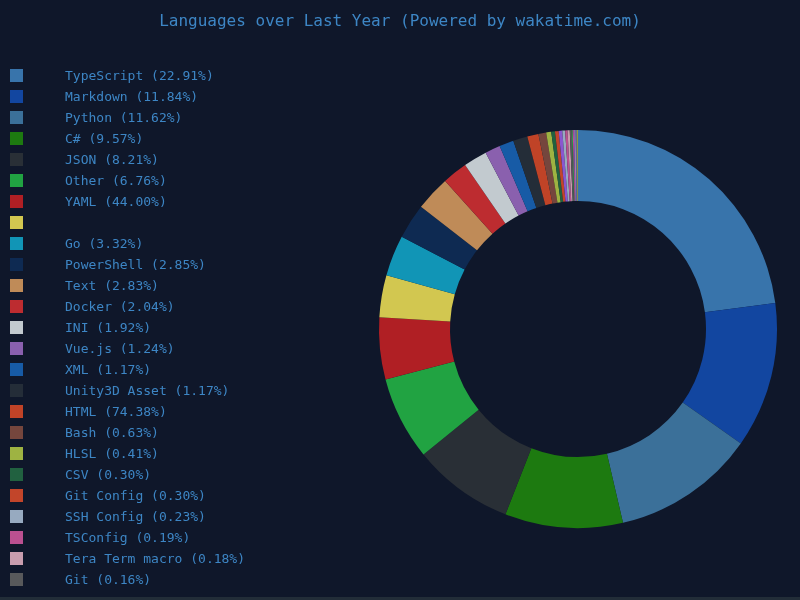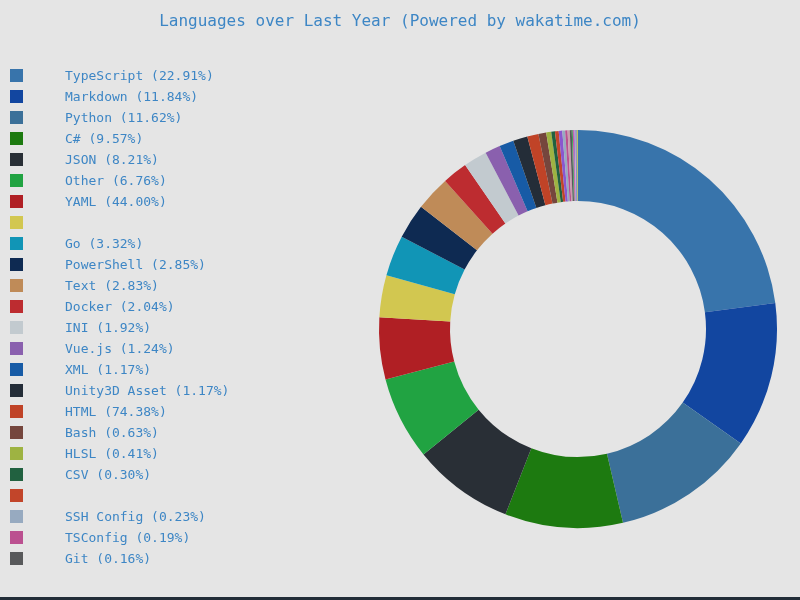--- a/index.html
+++ b/index.html
@@ -8,21 +8,21 @@
     width: 800px;
     height: 600px;
     overflow: hidden;
     background: #222d38;
     font-family: "DejaVu Sans Mono", "Liberation Mono", monospace;
   }
   .page {
     position: relative;
     width: 800px;
     height: 597px;
-    background: #e5e5e5;
+    background: #0f172a;
   }
   .chart-title {
     position: absolute;
     top: 11px;
     left: 0;
     width: 800px;
     text-align: center;
     font-size: 16px;
     font-weight: normal;
     color: #3d86c5;
@@ -80,23 +80,24 @@
       <li><span class="swatch" style="background: rgb(191, 139, 88);"></span><span>Text (2.83%)</span></li>
       <li><span class="swatch" style="background: rgb(189, 44, 48);"></span><span>Docker (2.04%)</span></li>
       <li><span class="swatch" style="background: rgb(194, 202, 207);"></span><span>INI (1.92%)</span></li>
       <li><span class="swatch" style="background: rgb(138, 96, 174);"></span><span>Vue.js (1.24%)</span></li>
       <li><span class="swatch" style="background: rgb(23, 91, 166);"></span><span>XML (1.17%)</span></li>
       <li><span class="swatch" style="background: rgb(36, 45, 56);"></span><span>Unity3D Asset (1.17%)</span></li>
       <li><span class="swatch" style="background: rgb(192, 67, 39);"></span><span>HTML (74.38%)</span></li>
       <li><span class="swatch" style="background: rgb(117, 70, 61);"></span><span>Bash (0.63%)</span></li>
       <li><span class="swatch" style="background: rgb(158, 179, 66);"></span><span>HLSL (0.41%)</span></li>
       <li><span class="swatch" style="background: rgb(33, 97, 64);"></span><span>CSV (0.30%)</span></li>
-      <li><span class="swatch" style="background: rgb(194, 69, 42);"></span></li>
+      <li><span class="swatch" style="background: rgb(194, 69, 42);"></span><span>Git Config (0.30%)</span></li>
       <li><span class="swatch" style="background: rgb(151, 170, 192);"></span><span>SSH Config (0.23%)</span></li>
       <li><span class="swatch" style="background: rgb(187, 80, 144);"></span><span>TSConfig (0.19%)</span></li>
+      <li><span class="swatch" style="background: rgb(200, 157, 174);"></span><span>Tera Term macro (0.18%)</span></li>
       <li><span class="swatch" style="background: rgb(88, 89, 91);"></span><span>Git (0.16%)</span></li>
     </ul>
 
   <svg class="donut" width="800" height="600" viewBox="0 0 800 600">
       <path d="M 578.00 130.00 A 199 199 0 0 1 775.29 302.94 L 704.90 312.24 A 128 128 0 0 0 578.00 201.00 Z" fill="#3874ab"></path>
       <path d="M 775.29 302.94 A 199 199 0 0 1 740.81 443.43 L 682.72 402.60 A 128 128 0 0 0 704.90 312.24 Z" fill="#1246a0"></path>
       <path d="M 740.81 443.43 A 199 199 0 0 1 623.00 522.85 L 606.94 453.69 A 128 128 0 0 0 682.72 402.60 Z" fill="#3b7099"></path>
       <path d="M 623.00 522.85 A 199 199 0 0 1 505.44 514.30 L 531.33 448.19 A 128 128 0 0 0 606.94 453.69 Z" fill="#1d7a10"></path>
       <path d="M 505.44 514.30 A 199 199 0 0 1 423.48 454.40 L 478.61 409.66 A 128 128 0 0 0 531.33 448.19 Z" fill="#292f36"></path>
       <path d="M 423.48 454.40 A 199 199 0 0 1 385.53 379.58 L 454.20 361.53 A 128 128 0 0 0 478.61 409.66 Z" fill="#21a342"></path>

